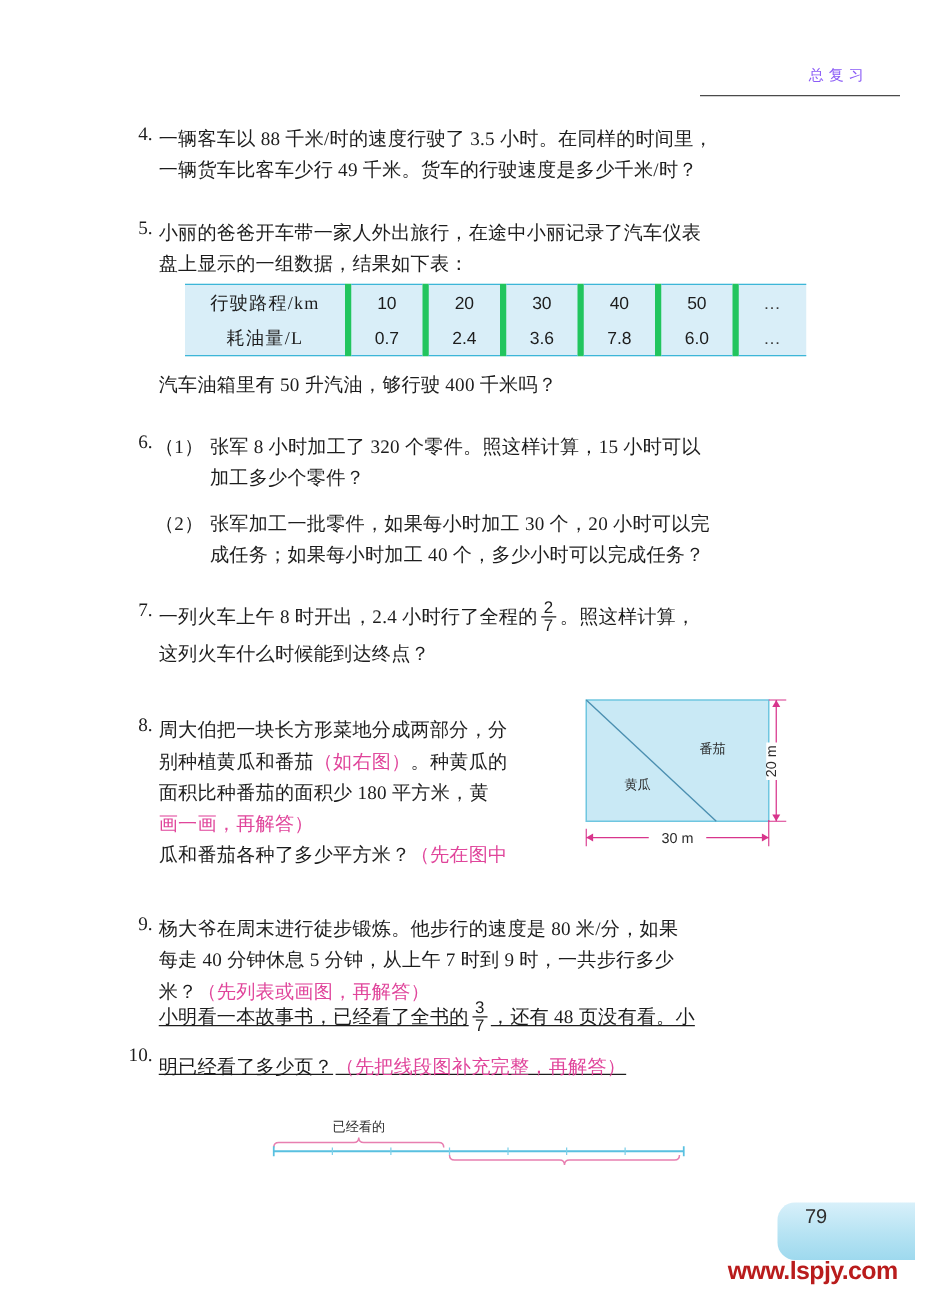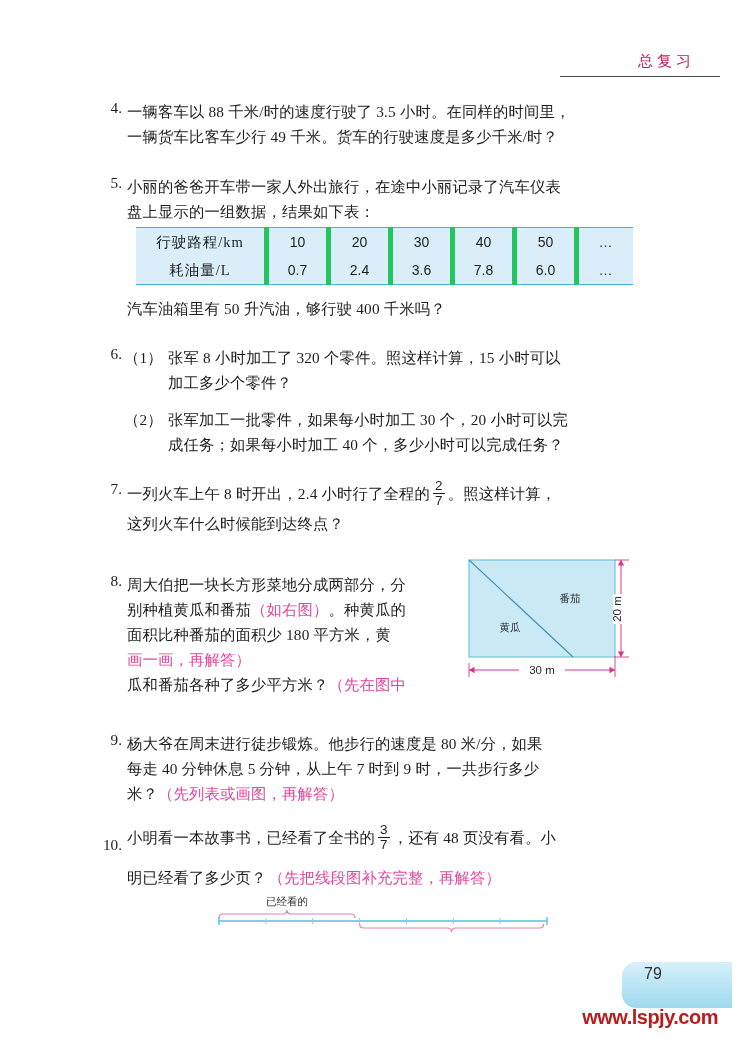--- a/index.html
+++ b/index.html
@@ -12,22 +12,22 @@
     overflow:hidden;
   }
   .page{position:relative;width:740px;height:1047px;}
 
   
   .header{
     position:absolute;left:0;top:52px;width:740px;height:34px;
   }
   .header-title{
     position:absolute;right:45px;top:0;
-    font-size:15px;letter-spacing:4px;
-    color:#be185d;
+    font-size:12px;letter-spacing:4px;
+    color:#8b5cf6;
     font-family:"DejaVu Serif","Liberation Serif",serif;
     margin-left:44px;
   }
   .header-rule{
     position:absolute;right:20px;top:24px;width:160px;height:1px;
     background:#4a4a4a;
   }
 
   
   .prob{position:absolute;font-size:15.3px;line-height:25px;color:#1d1d1d;}
@@ -44,21 +44,21 @@
     display:inline-block;vertical-align:-0.52em;
     text-align:center;font-size:13.5px;line-height:1.02;
     margin:0 3px;position:relative;top:-1px;
     font-family:"Liberation Sans","DejaVu Sans",sans-serif;
   }
   .frac .n{display:block;padding:0 2px;}
   .frac .d{display:block;padding:0 2px;border-top:1.3px solid #1d1d1d;}
 
   
   .tbl{
-    position:absolute;left:136px;top:227px;
+    position:absolute;left:148px;top:227px;
     border-collapse:collapse;
     background:#d9eef8;
     font-size:14px;
   }
   .tbl td{
     border-left:5px solid #22c55e;
     border-right:1px solid #5ec6e2;
     text-align:center;
     height:26px;
     color:#1d1d1d;
@@ -221,21 +221,21 @@
   <div class="num" style="left:96px;top:731px;width:26px;">9.</div>
   <div class="prob" style="left:127px;top:731px;">
     <div class="ln">杨大爷在周末进行徒步锻炼。他步行的速度是 80 米/分，如果</div>
     <div class="ln">每走 40 分钟休息 5 分钟，从上午 7 时到 9 时，一共步行多少</div>
     <div class="ln">
       <span>米？</span><span class="pink">（先列表或画图，再解答）</span>
     </div>
   </div>
 
   <div class="num" style="left:89px;top:836px;width:33px;">10.</div>
-  <div class="prob" style="left:127px;top:824px;">
+  <div class="prob" style="left:127px;top:800px;text-decoration:underline;">
     <div class="ln">
       <span>小明看一本故事书，已经看了全书的</span><span class="frac"><span class="n">3</span><span class="d">7</span></span><span>，还有 48 页没有看。小</span>
     </div>
     <div class="ln" style="margin-top:12px;">
       <span>明已经看了多少页？</span><span class="pink" style="margin-left:2px;">（先把线段图补充完整，再解答）</span>
     </div>
   </div>
 
   <div class="seg10">
     <svg width="360" height="52" viewBox="0 0 360 52">

